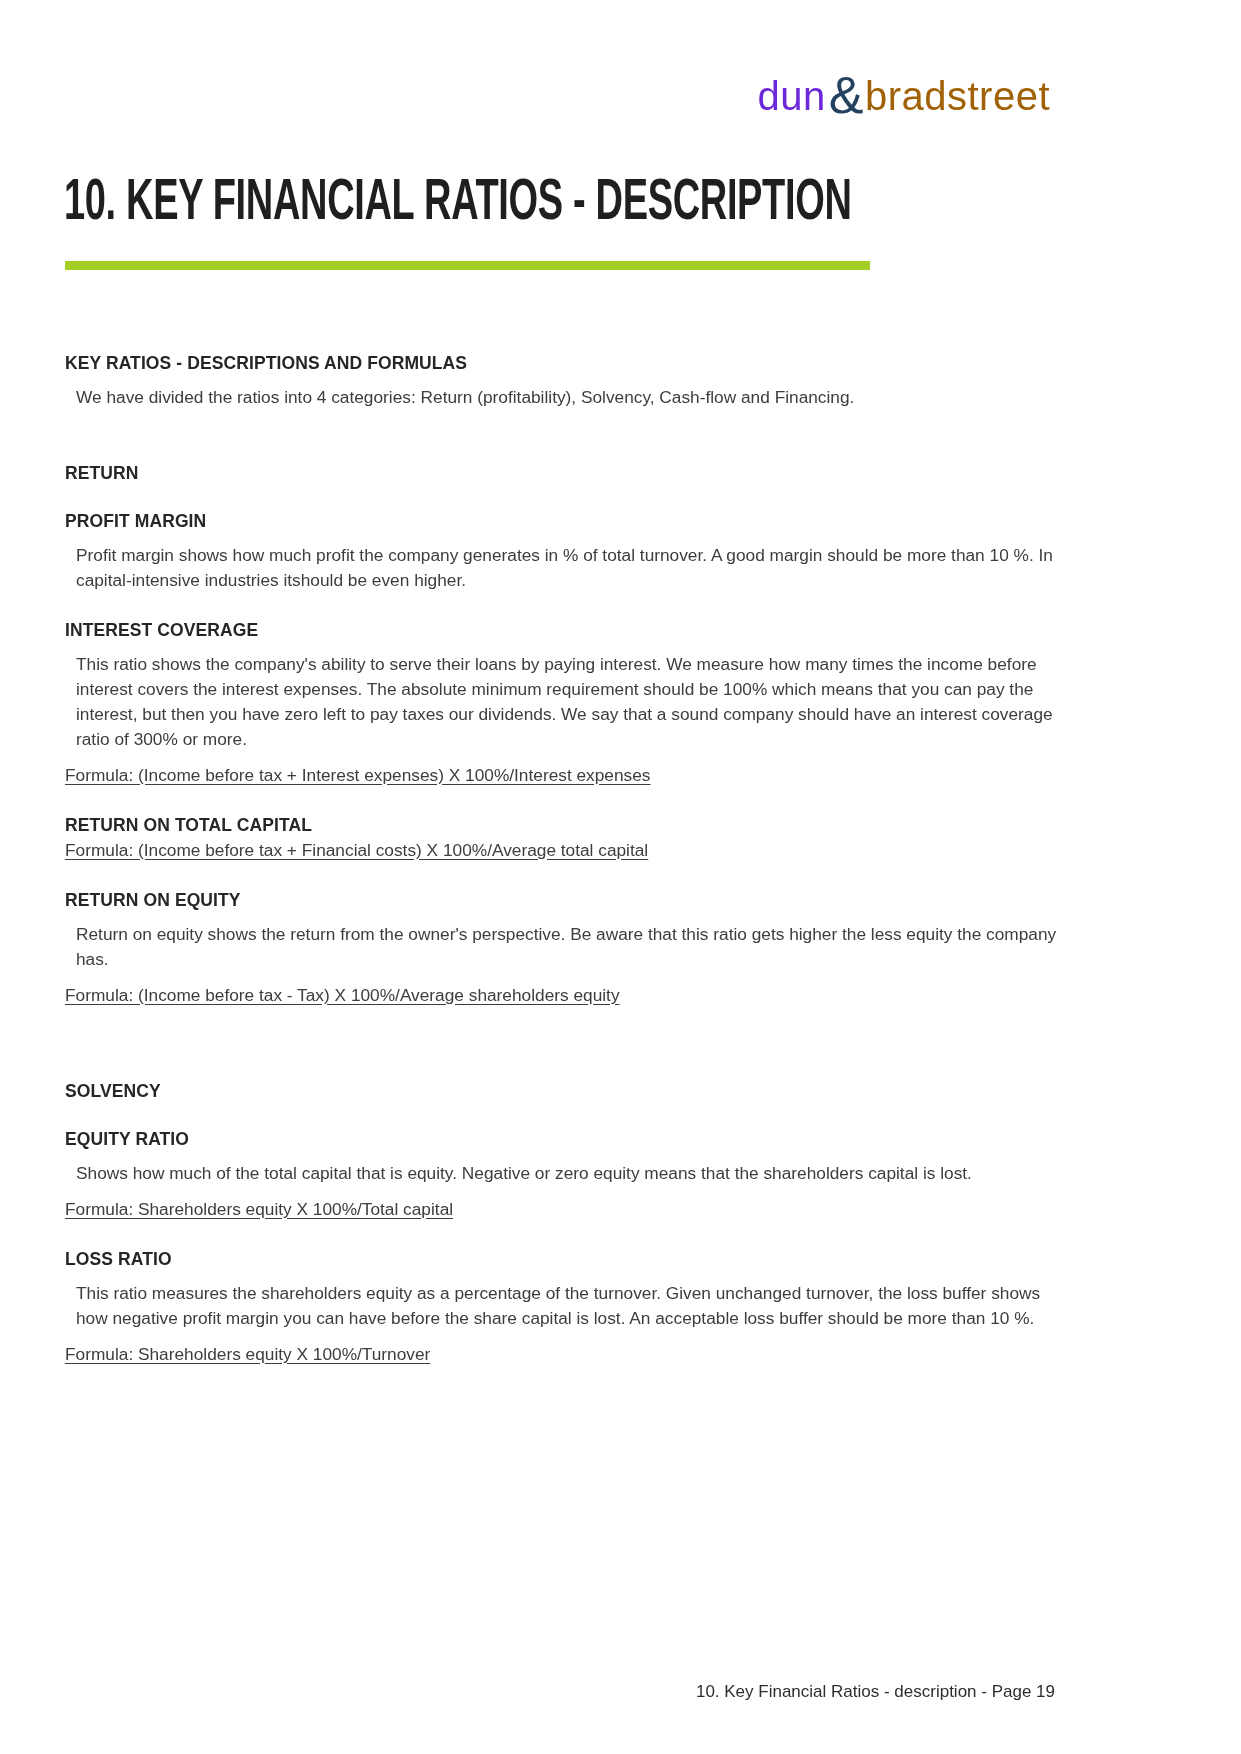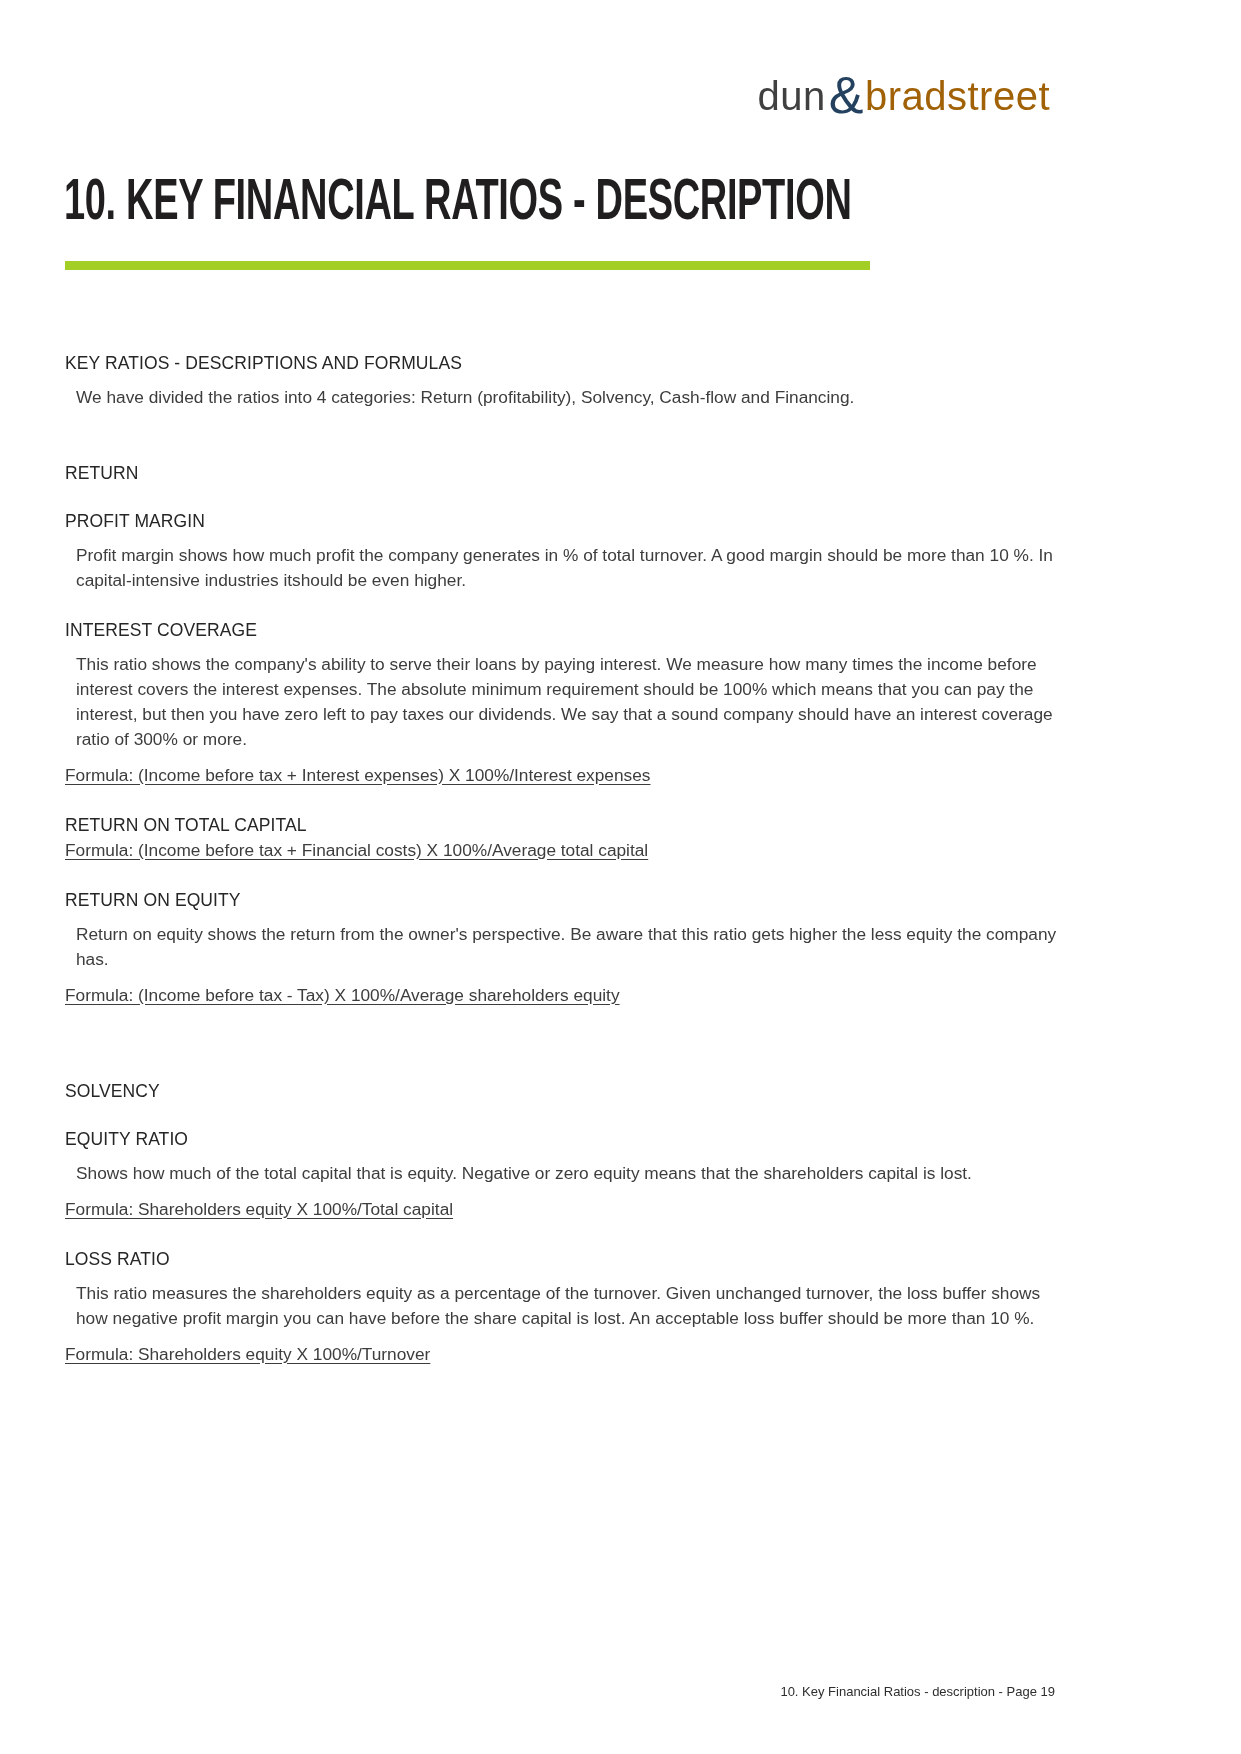--- a/index.html
+++ b/index.html
@@ -65,49 +65,49 @@
     left: 65px;
     top: 352px;
     width: 1003px;
     color: #3d3d3d;
     font-size: 17.3px;
     line-height: 25px;
   }
   .h-intro, .h-category, .h-item {
     font-size: 17.5px;
     line-height: 22px;
-    font-weight: 400;
+    font-weight: 700;
     color: #262626;
     letter-spacing: 0.1px;
   }
   .h-intro { margin-bottom: 6px; }
   .h-category { margin-top: 52px; }
   .h-category.solvency { margin-top: 72px; }
   .h-item { margin-top: 26px; margin-bottom: 2px; }
   p.body { margin: 11px; }
   p.formula { margin: 0; text-decoration: underline; text-underline-offset: 3px; }
 
   
   .footer {
     position: absolute;
     top: 1681px;
     right: 186px;
-    font-size: 13px;
+    font-size: 17px;
     line-height: 22px;
     color: #2e2e2e;
     white-space: nowrap;
   }
 </style>
 </head>
 <body>
 
 <div class="page">
 
   <div class="logo">
-    <span class="logo-dun" style="color: #404040;">dun</span>
+    <span class="logo-dun" style="color: #6d28d9;">dun</span>
     <span class="logo-amp" style="color: rgb(36, 66, 95);">&amp;</span>
     <span class="logo-brad" style="color: #a16207;">bradstreet</span>
   </div>
 
   <h1 class="title">10. KEY FINANCIAL RATIOS - DESCRIPTION</h1>
   <div class="title-rule" style="background: rgb(163, 206, 38);"></div>
 
   <main class="content">
 
     <h2 class="h-intro">KEY RATIOS - DESCRIPTIONS AND FORMULAS</h2>

